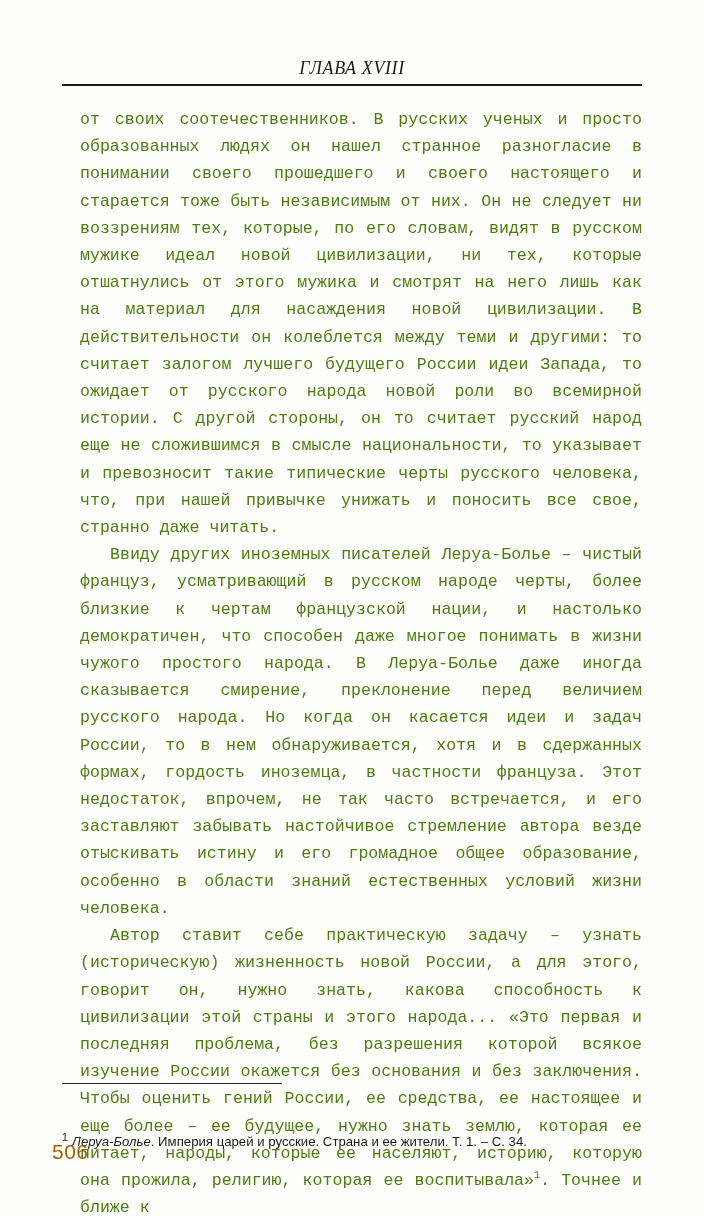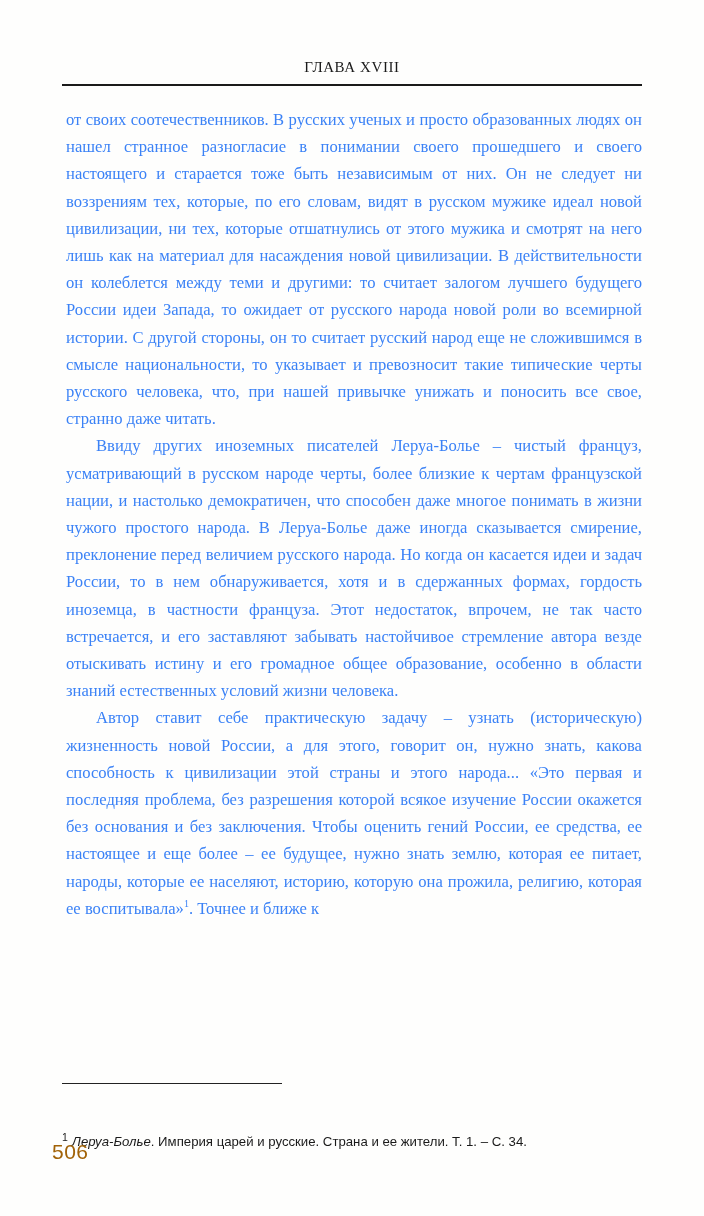--- a/index.html
+++ b/index.html
@@ -25,47 +25,48 @@
   }
   .header {
     position: absolute;
     left: 62px;
     top: 58px;
     width: 580px;
     text-align: center;
   }
   .header-title {
     font-family: "Liberation Serif", serif;
-    font-size: 15px;
+    font-style: italic;
+    font-size: 18px;
     letter-spacing: 0.6px;
     color: #1a1a1a;
     display: inline-block;
   }
   .header-rule {
     position: absolute;
     left: 62px;
     top: 84px;
     width: 580px;
     height: 2px;
     background: #1a1a1a;
   }
   .body-text {
     position: absolute;
     left: 62px;
     top: 106px;
     width: 580px;
   }
   .para {
-    font-family: Liberation Serif, serif;
+    font-family: Liberation Mono, monospace;
     font-size: 16.6px;
     line-height: 27.2px;
     text-align: justify;
     text-justify: inter-word;
-    margin: 0 0 0 4px;
-    color: #3b82f6;
+    margin: 0 0 0 18px;
+    color: #4d7c0f;
     hyphens: manual;
   }
   .para + .para {
     margin-top: 0px;
   }
   .para.indent {
     text-indent: 30px;
   }
   .footnote-rule {
     position: absolute;

